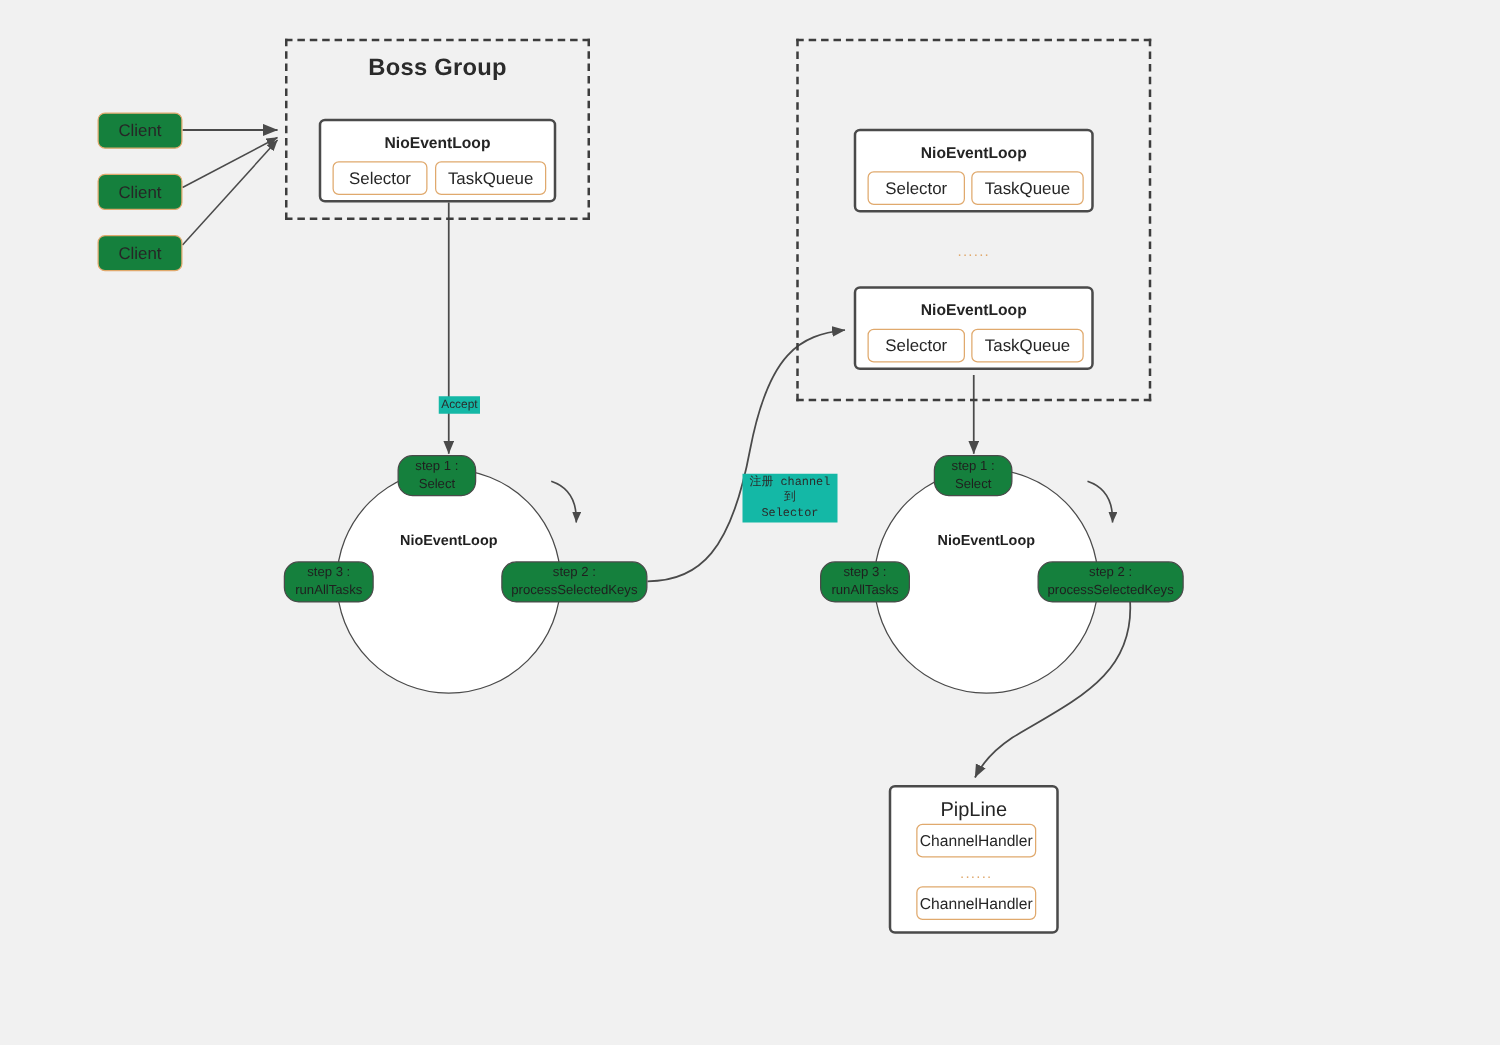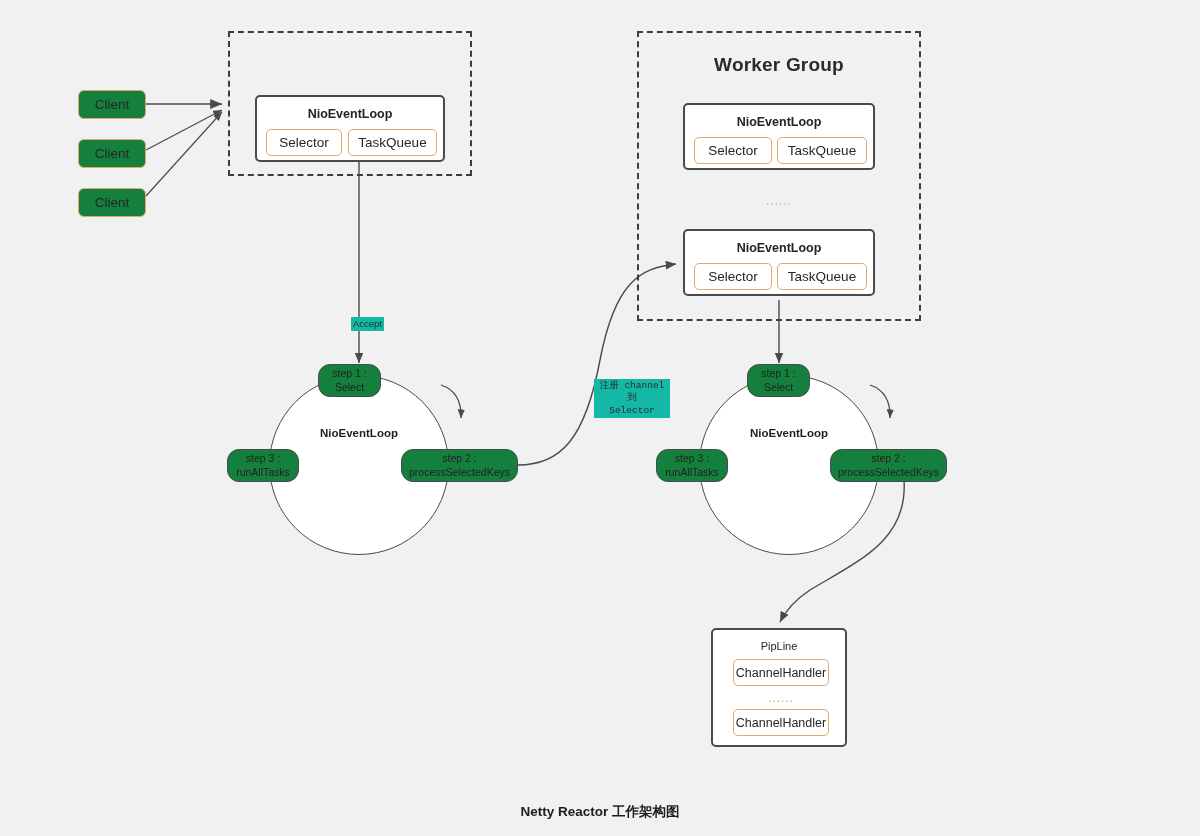--- a/index.html
+++ b/index.html
@@ -57,21 +57,21 @@
   .card-title {
     position: absolute;
     left: 0; right: 0;
     text-align: center;
     font-size: 12.5px;
     font-weight: bold;
     color: #242424;
   }
   .card-title.light {
     font-weight: normal;
-    font-size: 11px;
+    font-size: 16px;
   }
 
   
   .obox {
     position: absolute;
     border: 1.6px solid #e0a96d;
     border-radius: 5px;
     background: #ffffff;
     box-sizing: border-box;
     display: flex;
@@ -208,33 +208,33 @@
     <span>Client</span>
   </div>
   <div class="client-box" style="left:78px;  top:139px; width:68px; height:29px;">
     <span>Client</span>
   </div>
   <div class="client-box" style="left:78px;  top:188px; width:68px; height:29px;">
     <span>Client</span>
   </div>
 
   <div class="group-box" style="left:228px; top:31px; width:244px; height:145px;"></div>
+  <div class="group-title" style="left:228px; top:44px; width:244px;">Boss Group</div>
 
   <div class="card" style="left:255px; top:95px; width:190px; height:67px;">
     <div class="card-title" style="top:10px;">NioEventLoop</div>
     <div class="obox" style="left:9px; top:32px; width:76px; height:27px;">
       <span>Selector</span>
     </div>
     <div class="obox" style="left:91px; top:32px; width:89px; height:27px;">
       <span>TaskQueue</span>
     </div>
   </div>
 
   <div class="group-box" style="left:637px; top:31px; width:284px; height:290px;"></div>
-  <div class="group-title" style="left:637px; top:54px; width:284px;">Worker Group</div>
 
   <div class="card" style="left:683px; top:103px; width:192px; height:67px;">
     <div class="card-title" style="top:10px;">NioEventLoop</div>
     <div class="obox" style="left:9px; top:32px; width:78px; height:27px;">
       <span>Selector</span>
     </div>
     <div class="obox" style="left:92px; top:32px; width:90px; height:27px;">
       <span>TaskQueue</span>
     </div>
   </div>
@@ -294,17 +294,16 @@
     <div class="card-title light" style="top:10px;">PipLine</div>
     <div class="obox small" style="left:20px; top:29px; width:96px; height:27px;">
       <span>ChannelHandler</span>
     </div>
     <div class="dots" style="left:0; top:62px; width:136px;">......</div>
     <div class="obox small" style="left:20px; top:79px; width:96px; height:27px;">
       <span>ChannelHandler</span>
     </div>
   </div>
 
-  <div class="caption" style="top:803px;">Netty Reactor 工作架构图</div>
 
   <div class="watermark" style="left:1062px; top:818px;margin-top:48px;">CSDN @有梦想的攻城狮</div>
 
 </div>
 
 </body></html>

